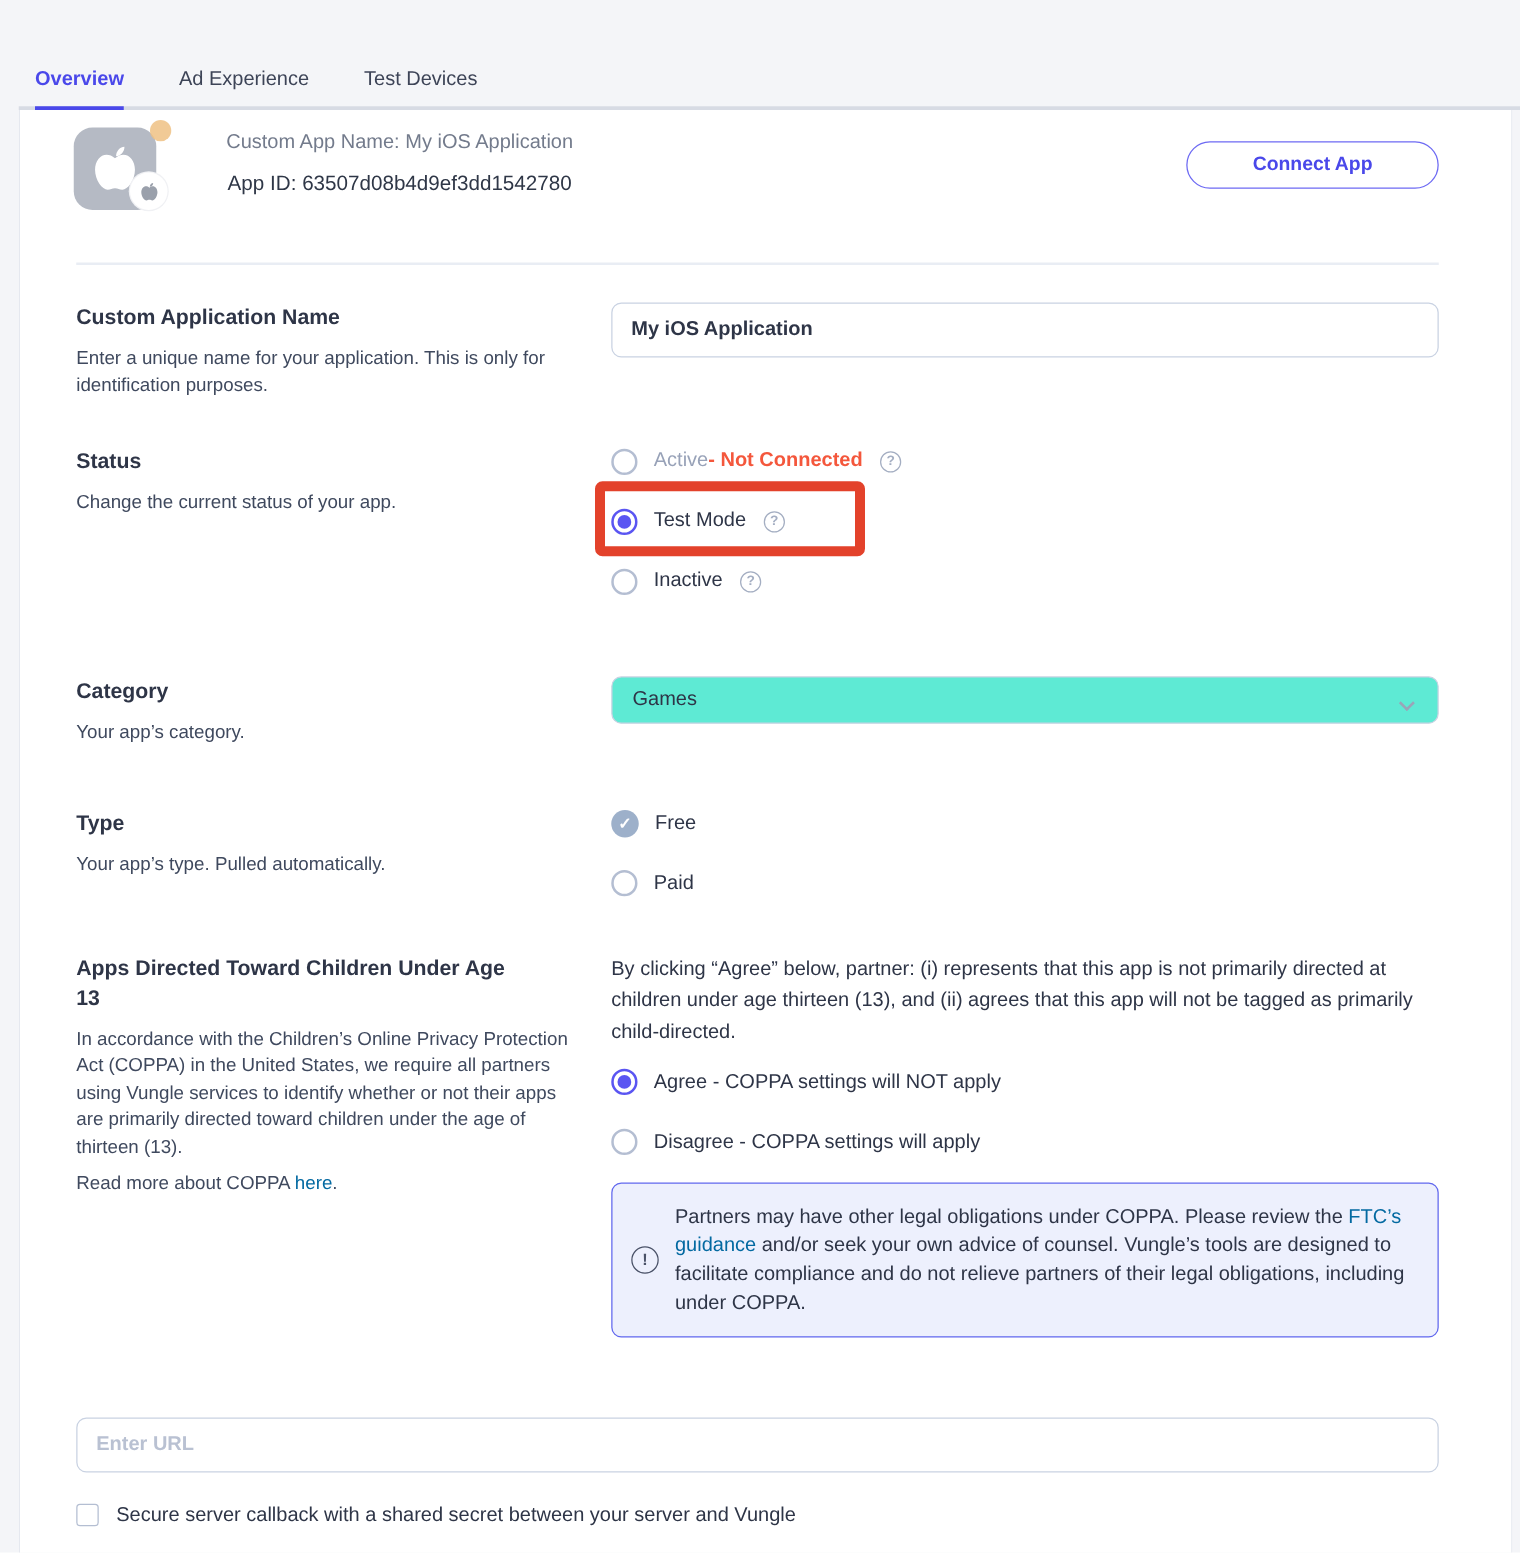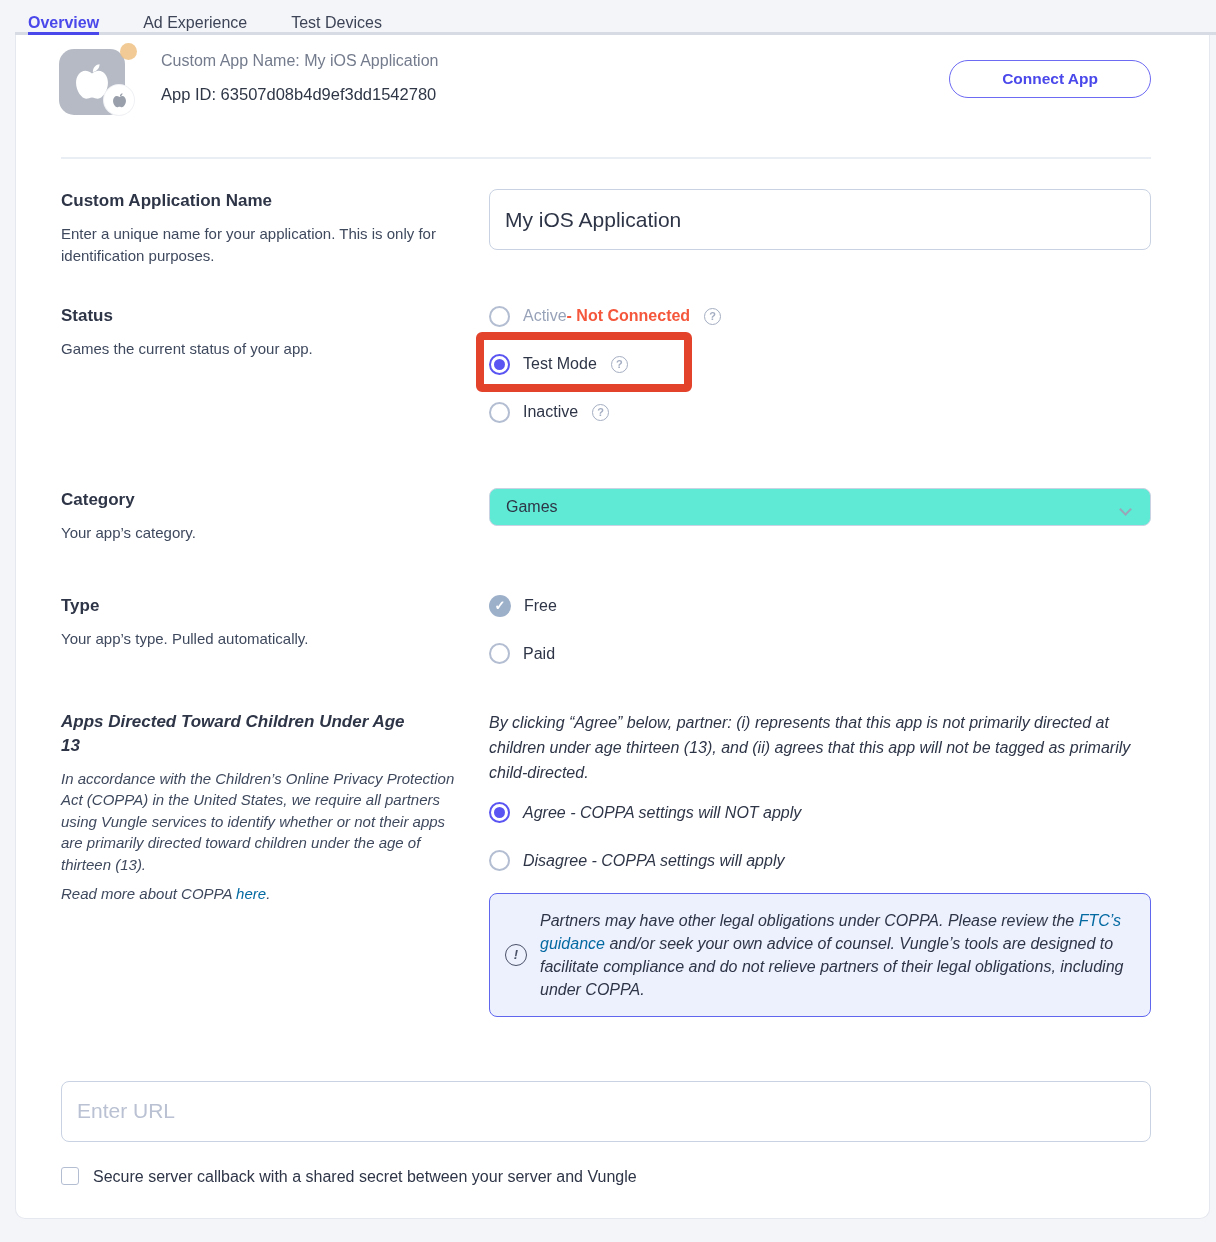--- a/index.html
+++ b/index.html
@@ -15,24 +15,25 @@
     display: flex;
     gap: 44px;
     margin-left: 15px;
     padding: 14px 0 0 13px;
     border-bottom: 3px solid #d7dbe4;
   }
   .tab {
     font-size: 16px;
     font-weight: 500;
     color: #3d4457;
-    padding-bottom: 0;
+    padding-bottom: 12px;
     border-bottom: 3px solid transparent;
     margin-bottom: -3px;
     cursor: pointer;
+    margin-top: 41px;
   }
   .tab.active { color: #4a48ea; font-weight: 700; border-bottom-color: #4a48ea; }
   
   .panel {
     margin-left: 15px;
     width: 1195px;
     height: 1184px;
     background: #ffffff;
     border: 1px solid #e5e8ef;
     border-top: none;
@@ -64,21 +65,21 @@
   }
   .app-badge svg { width: 17px; height: 17px; }
   .notif-dot {
     position: absolute; top: -6px; right: -12px;
     width: 17px; height: 17px;
     background: #efc astrology;
     background: #eec184;
     opacity: .85;
     border-radius: 50%;
   }
-  .app-meta { margin-left: 36px; margin-top: 3px; }
+  .app-meta { margin-left: 56px; margin-top: 3px; text-align: center; }
   .app-name-line { font-size: 16px; color: #737b8c; margin-bottom: 15px; }
   .app-id-line { font-size: 16.5px; color: #2f3747; }
   .connect-btn {
     margin-left: auto; margin-top: 11px;
     height: 38px; padding: 0 52px;
     background: #ffffff;
     border: 1.5px solid #6d6af3;
     border-radius: 19px;
     color: #4a48ea; font-size: 15.5px; font-weight: 700;
     font-family: "Liberation Sans", sans-serif;
@@ -89,31 +90,32 @@
   .sections { padding: 30px 58px 0 45px; }
   .row { display: flex; }
   .row-left { width: 428px; flex-shrink: 0; padding-right: 20px; }
   .row-right { flex: 1; }
   .field-label { font-size: 17px; font-weight: 700; color: #2e3547; line-height: 24px; margin-bottom: 10px; }
   .field-label.narrow { max-width: 350px; }
   .field-desc { font-size: 15px; color: #3f495e; line-height: 21.5px; max-width: 400px; }
   .mb-38 { margin-bottom: 38px; justify-content: flex-end; }
   .mb-42 { margin-bottom: 42px; }
   .mb-50 { margin-bottom: 50px; }
-  .mb-64 { margin-bottom: 64px; font-style: italic; }
+  .mb-64 { margin-bottom: 64px; }
   
   .text-input {
-    width: 100%; height: 61px;
+    width: 100%; height: 44px;
     border: 1px solid #c9d2e2;
     border-radius: 8px;
     padding: 0 15px;
-    font-size: 21px; color: #2e3547;
+    font-size: 16px; color: #2e3547;
     font-family: "Liberation Sans", sans-serif;
     background: #fff;
     outline: none;
+    font-weight: bold;
   }
   .text-input::placeholder { color: #b9c1d2; }
   .select-box {
     position: relative;
     width: 100%; height: 38px;
     border: 1px solid #c9d2e2;
     border-radius: 8px;
     display: flex; align-items: center;
     padding: 0 16px;
     font-size: 16px; color: #2e3547;
@@ -234,21 +236,21 @@
         <p class="field-desc">Enter a unique name for your application. This is only for identification purposes.</p>
       </div>
       <div class="row-right">
         <input class="text-input" type="text" value="My iOS Application" style="">
       </div>
     </section>
 
     <section class="row mb-42">
       <div class="row-left">
         <div class="field-label">Status</div>
-        <p class="field-desc">Games the current status of your app.</p>
+        <p class="field-desc">Change the current status of your app.</p>
       </div>
       <div class="row-right">
         <div class="options">
           <div class="option">
             <span class="radio">
                 <span class="dot"></span>
               </span>
             <span class="opt-label muted">Active</span>
             <span class="opt-alert">- Not Connected</span>
             <span class="help">?</span>

